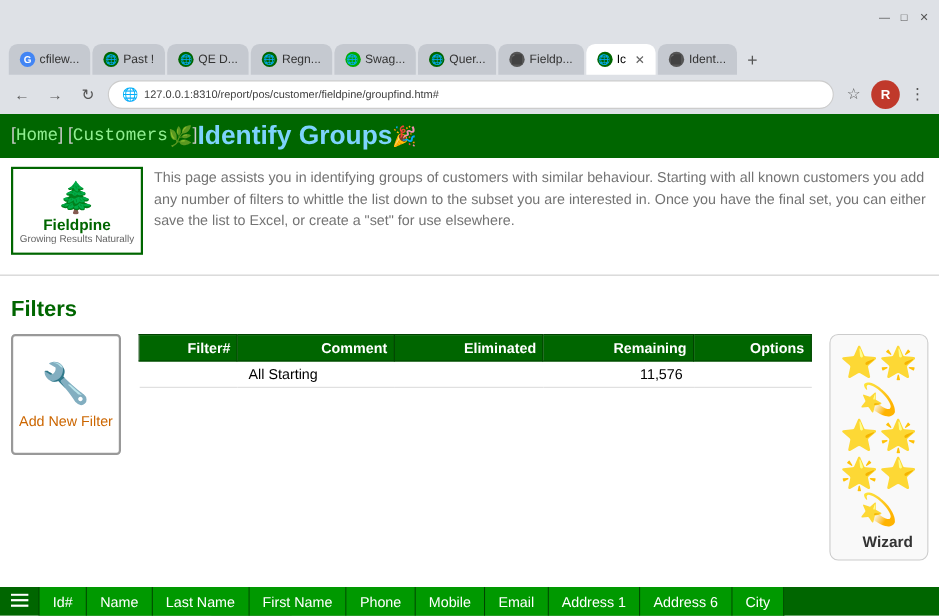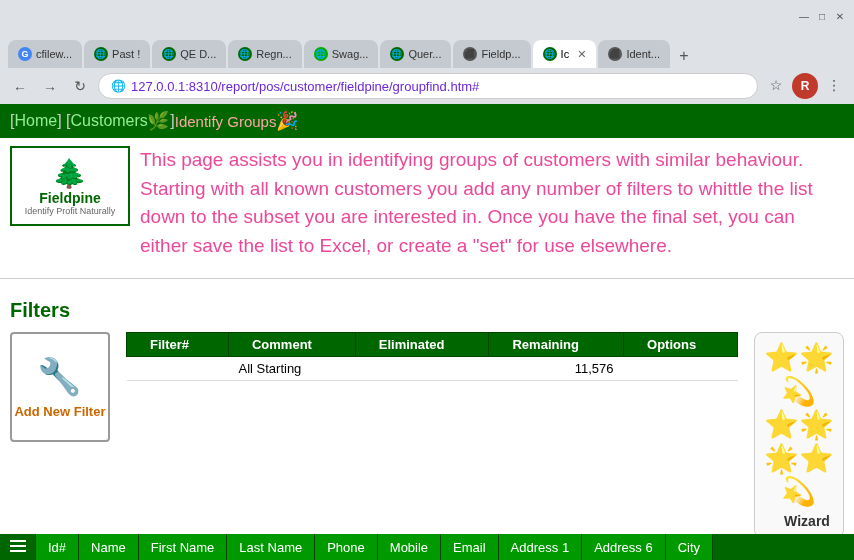--- a/index.html
+++ b/index.html
@@ -21,54 +21,54 @@
     .tab .tab-favicon { width: 14px; height: 14px; border-radius: 50%; display: flex; align-items: center; justify-content: center; font-size: 9px; font-weight: bold; color: white; flex-shrink: 0; }
     .tab .tab-label { white-space: nowrap; overflow: hidden; text-overflow: ellipsis; font-size: 11px; }
     .tab .tab-close { margin-left: 4px; font-size: 11px; color: #666; flex-shrink: 0; }
     .new-tab-btn { width: 24px; height: 24px; display: flex; align-items: center; justify-content: center; font-size: 16px; color: #555; cursor: pointer; border-radius: 50%; }
 
     
     .address-bar { display: flex; align-items: center; padding: 4px 8px; background: #dee1e6; height: 36px; gap: 6px; }
     .nav-btn { width: 24px; height: 24px; display: flex; align-items: center; justify-content: center; font-size: 14px; color: #555; cursor: pointer; border-radius: 50%; }
     .address-input { flex: 1; height: 26px; border-radius: 13px; background: #fff; border: 1px solid #ccc; display: flex; align-items: center; padding: 0 12px; font-size: 12px; color: #333; }
     .address-favicon { width: 14px; height: 14px; margin-right: 6px; }
-    .address-url { flex: 1; color: #6d28d9; font-size: 13px; }
+    .address-url { flex: 1; color: #404040; font-size: 10px; }
     .address-actions { display: flex; gap: 4px; }
     .addr-action-btn { width: 24px; height: 24px; display: flex; align-items: center; justify-content: center; font-size: 14px; color: #555; cursor: pointer; border-radius: 50%; }
     .profile-btn { width: 26px; height: 26px; border-radius: 50%; background: #c0392b; color: white; display: flex; align-items: center; justify-content: center; font-size: 12px; font-weight: bold; cursor: pointer; }
 
     
     .page-content { background: #fff; height: calc(560px - 104px); overflow-y: auto; }
 
     
     .page-header { background: #006600; color: white; padding: 6px 10px; display: flex; align-items: center; gap: 6px; }
-    .page-header a { color: #90ee90; text-decoration: none; }
+    .page-header a { color: #90ee90; text-decoration: none; font-family: Liberation Mono, monospace; }
 
     
     .logo-section { display: flex; align-items: flex-start; padding: 8px 10px; gap: 10px; }
     .logo-box { width: 120px; height: 80px; border: 2px solid #006600; display: flex; flex-direction: column; align-items: center; justify-content: center; flex-shrink: 0; background: white; }
     .logo-tree { font-size: 28px; }
     .logo-company { font-size: 14px; font-weight: bold; color: #006600; }
     .logo-tagline { font-size: 9px; color: #666; }
-    .description-text { font-size: 19px; color: #ec4899; line-height: 1.5; }
+    .description-text { font-size: 13px; color: #737373; line-height: 1.5; }
 
     
     .filters-section { padding: 10px 10px 0 10px; }
     .filters-title { color: #006600; font-size: 20px; font-weight: bold; margin-bottom: 10px; }
 
     .filters-content { display: flex; gap: 16px; align-items: flex-start; }
 
     
     .add-filter-box { width: 100px; height: 110px; border: 2px solid #999; display: flex; flex-direction: column; align-items: center; justify-content: center; cursor: pointer; border-radius: 4px; flex-shrink: 0; }
     .add-filter-icon { font-size: 36px; margin-bottom: 6px; }
-    .add-filter-label { font-size: 13px; font-weight: bold; color: #cc6600; text-align: center; }
+    .add-filter-label { font-size: 13px; font-weight: normal; color: #cc6600; text-align: center; }
 
     
     .filters-table { border-collapse: collapse; flex: 1; }
-    .filters-table th { background: #006600; color: white; padding: 4px 23px; text-align: left; font-size: 13px; border: 1px solid #004400; }
+    .filters-table th { background: #006600; color: white; padding: 4px 6px; text-align: right; font-size: 13px; border: 1px solid #004400; }
     .filters-table td { padding: 4px 10px; font-size: 13px; border-bottom: 1px solid #ddd; }
     .filters-table td.number { text-align: right; }
 
     
     .wizard-box { width: 90px; flex-shrink: 0; display: flex; flex-direction: column; align-items: center; justify-content: center; border: 1px solid #ccc; border-radius: 8px; padding: 8px; background: #f9f9f9; }
     .wizard-stars { font-size: 28px; line-height: 1.2; text-align: center; }
     .wizard-label { font-size: 14px; font-weight: bold; color: #333; margin-top: 4px; margin-left: 16px; }
 
     
     .results-section { padding: 10px; margin-top: 16px; }
@@ -80,21 +80,21 @@
     .columns-bar { display: flex; align-items: center; background: #006600; position: absolute; bottom: 0; left: 0; right: 0; }
     .col-menu-btn { width: 36px; height: 26px; display: flex; align-items: center; justify-content: center; color: white; cursor: pointer; flex-shrink: 0; border-right: 1px solid #004400; }
     .col-header { background: #009900; color: white; padding: 4px 12px; font-size: 13px; border-right: 1px solid #004400; cursor: pointer; white-space: nowrap; height: 26px; display: flex; align-items: center; }
 
     
     .divider { border-top: 1px solid #ccc; margin: 10px 0; }
 
     .header-nav { display: flex; align-items: center; }
     .header-nav a { color: #90ee90; text-decoration: none; font-size: 16px; }
     .header-nav .bracket { color: #ccc; font-size: 16px; }
-    .header-nav .page-title-text { color: #fca5a5; font-size: 15px; font-weight: normal; }
+    .header-nav .page-title-text { color: #7dd3fc; font-size: 24px; font-weight: bold; }
     .header-nav .emoji { font-size: 18px; }
   </style>
 </head>
 <body>
 
 <div class="browser-chrome">
 
   <div class="title-bar">
     <div class="title-bar-left">
       
@@ -175,21 +175,21 @@
       <span class="bracket"> ] </span>
       <span class="page-title-text">Identify Groups</span>
       <span class="emoji">🎉</span>
     </div>
   </div>
 
   <div class="logo-section">
     <div class="logo-box">
       <div class="logo-tree">🌲</div>
       <div class="logo-company">Fieldpine</div>
-      <div class="logo-tagline">Identify Profit Naturally</div>
+      <div class="logo-tagline">Growing Results Naturally</div>
     </div>
     <div class="description-text">This page assists you in identifying groups of customers with similar behaviour. Starting with all known customers you add any number of filters to whittle the list down to the subset you are interested in. Once you have the final set, you can either save the list to Excel, or create a "set" for use elsewhere.</div>
   </div>
 
   <div class="divider"></div>
 
   <div class="filters-section">
     <div class="filters-title">Filters</div>
     <div class="filters-content">
 
@@ -238,22 +238,22 @@
   <div class="columns-bar">
     <div class="col-menu-btn">
       <svg width="16" height="14">
         <rect y="0" width="16" height="2" fill="white"></rect>
         <rect y="5" width="16" height="2" fill="white"></rect>
         <rect y="10" width="16" height="2" fill="white"></rect>
       </svg>
     </div>
     <div class="col-header">Id#</div>
     <div class="col-header">Name</div>
+    <div class="col-header">Last Name</div>
     <div class="col-header">First Name</div>
-    <div class="col-header">Last Name</div>
     <div class="col-header">Phone</div>
     <div class="col-header">Mobile</div>
     <div class="col-header">Email</div>
     <div class="col-header">Address 1</div>
     <div class="col-header">Address 6</div>
     <div class="col-header">City</div>
   </div>
 </div>
 
 </body></html>

